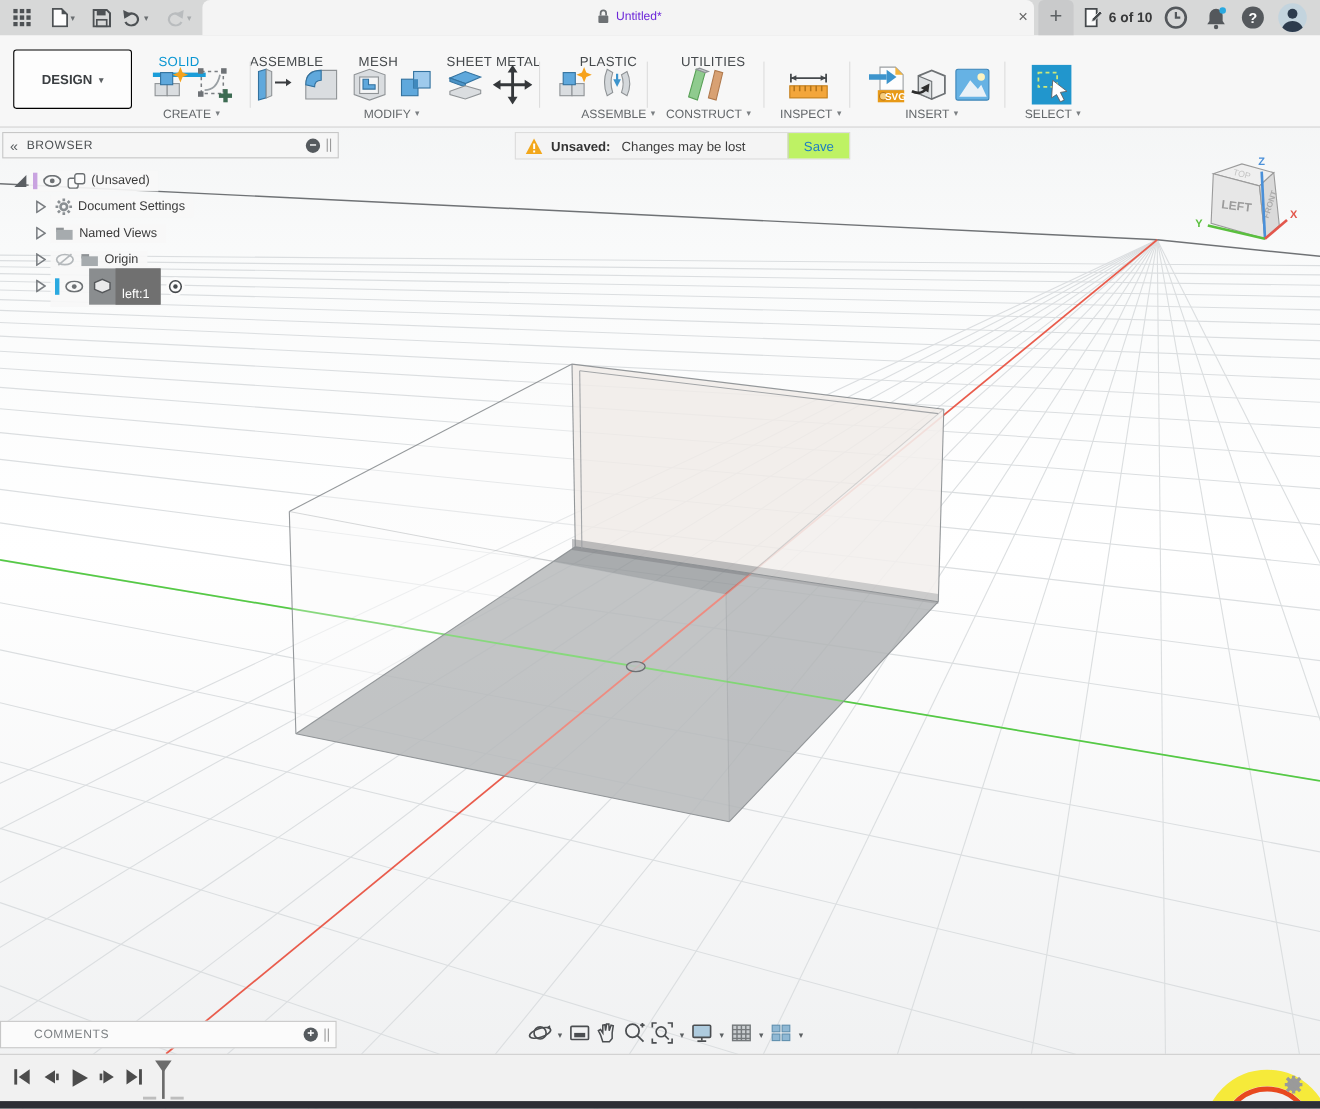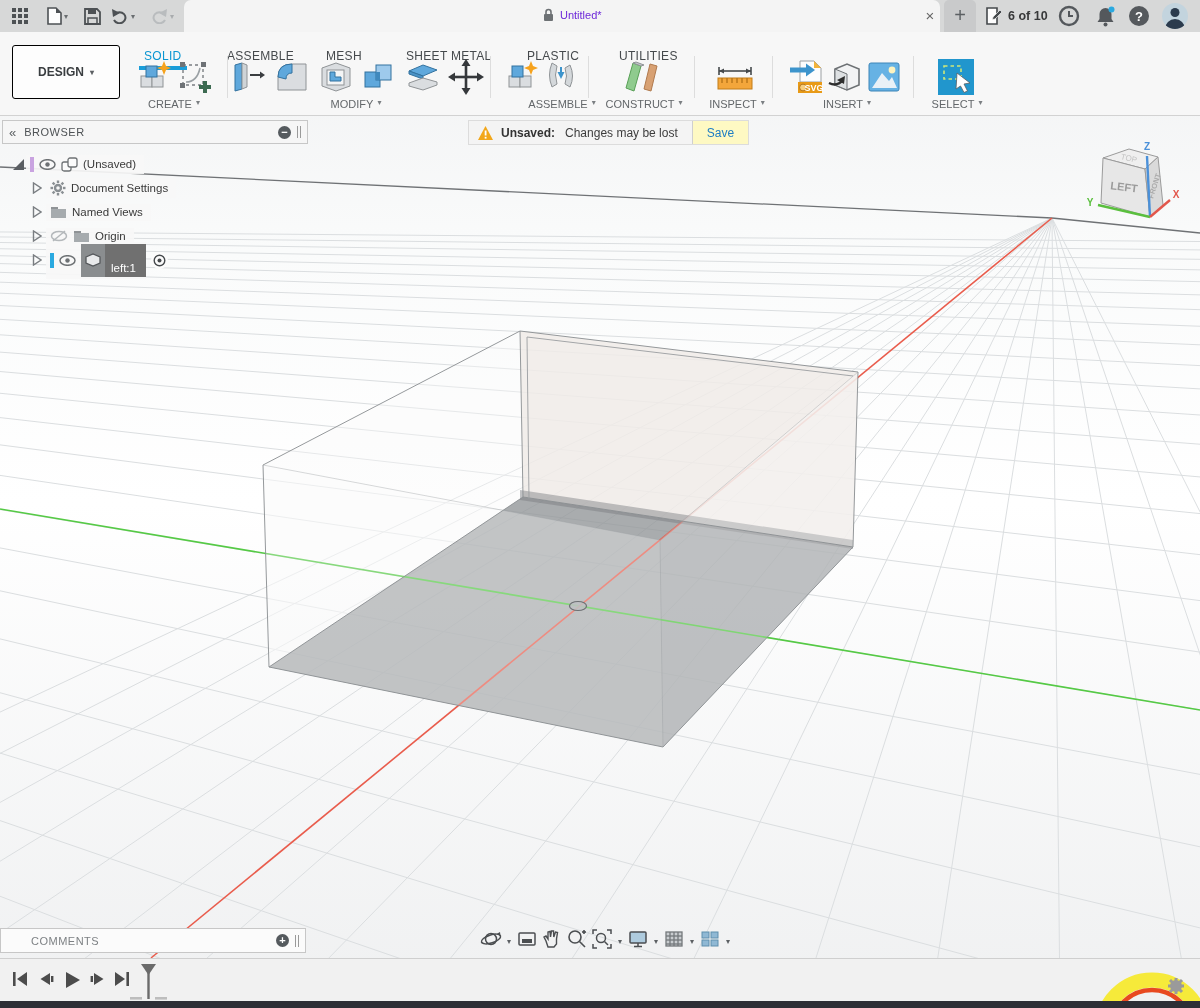--- a/index.html
+++ b/index.html
@@ -58,22 +58,22 @@
   .brow-label { color:#3a3a3a; }
   .sel-chip { display:flex; align-items:center; background:#8a8d8f; }
   .sel-label { background:#707070; color:#fff; padding:18px 10px 3px 6px; }
   .radio-wrap { width:17px; height:17px; margin-left:5px; border-radius:50%; background:#fbfbfb;
                 display:flex; align-items:center; justify-content:center; }
 
   .warning-bar { position:absolute; left:468px; top:120px; height:25px; z-index:20; display:flex; align-items:center;
                  background:#f4f4f4; border:1px solid #dcdcdc; font-size:12px; }
   .warning-bar .wtitle { font-weight:bold; color:#333; margin:0 10px 0 7px; }
   .warning-bar .wmsg { color:#3d3d3d; margin-right:14px; }
-  .save-seg { border-left:1px solid #cfcfcf; background:#fef9c3; color:#1d7dc4; padding:4px 14px; height:100%;
-              display:flex; align-items:center; }
+  .save-seg { border-left:1px solid #cfcfcf; background:#bef264; color:#1d7dc4; padding:4px 14px; height:100%;
+              display:flex; align-items:center;margin-left:24px; }
 
   .comments-bar { position:absolute; left:0; top:928px; width:306px; height:25px; background:#fbfbfb;
                   border:1px solid #c7c7c7; z-index:20; display:flex; align-items:center; padding:0 6px; }
   .comments-bar .ph-title { flex:1; font-size:11px; letter-spacing:.5px; color:#7d8184; margin-left:24px; }
 
   .navbar { position:absolute; left:480px; top:927px; height:28px; z-index:20; display:flex; align-items:center; gap:3px; }
   .nav-caret { font-size:8px; color:#5c6063; margin:0 2px; }
 
   .viewcube-wrap { position:absolute; left:1082px; top:138px; width:118px; height:88px; z-index:15; }
 

